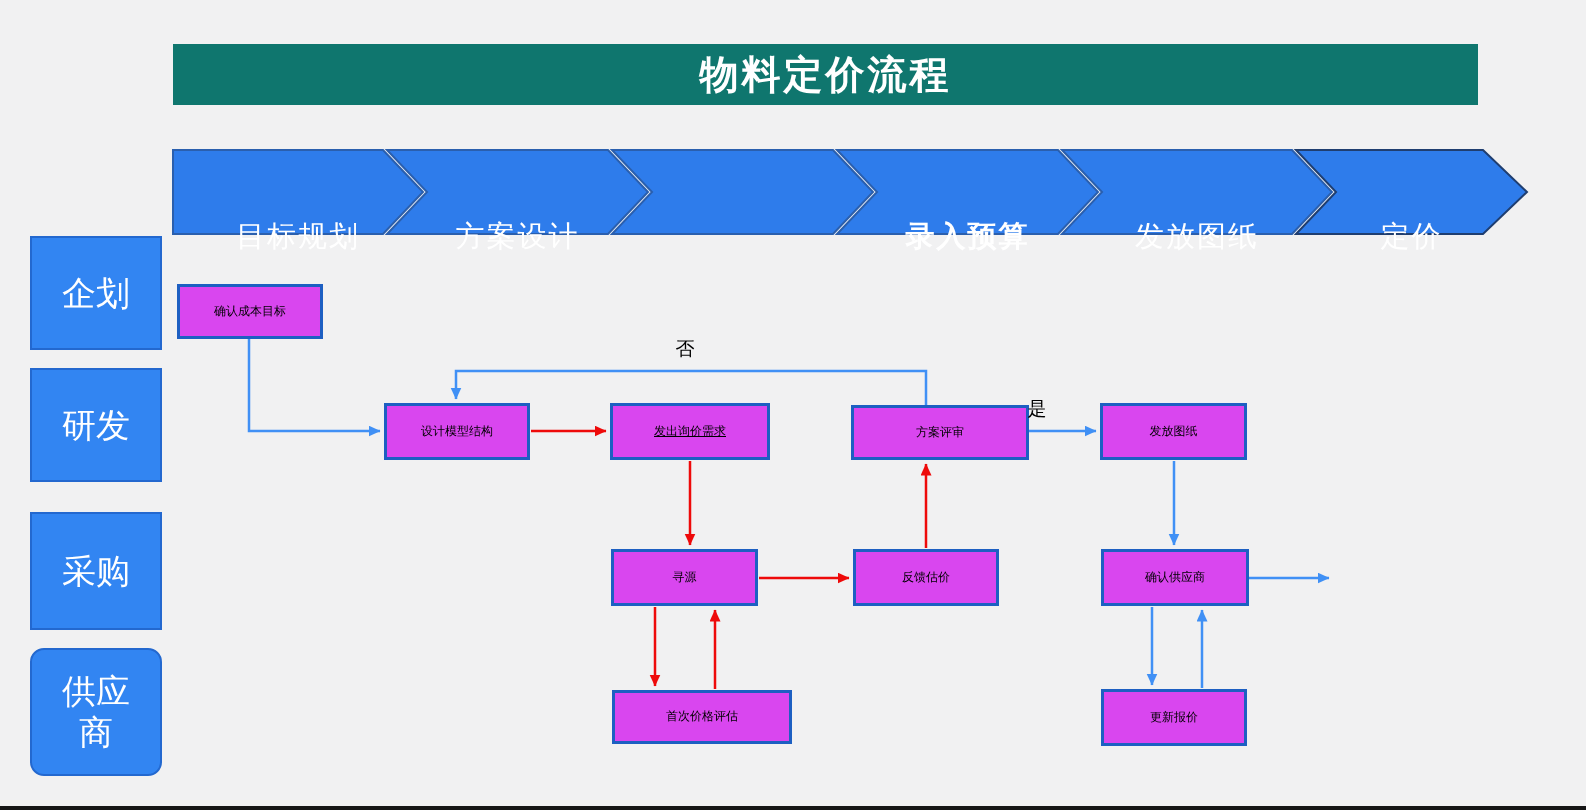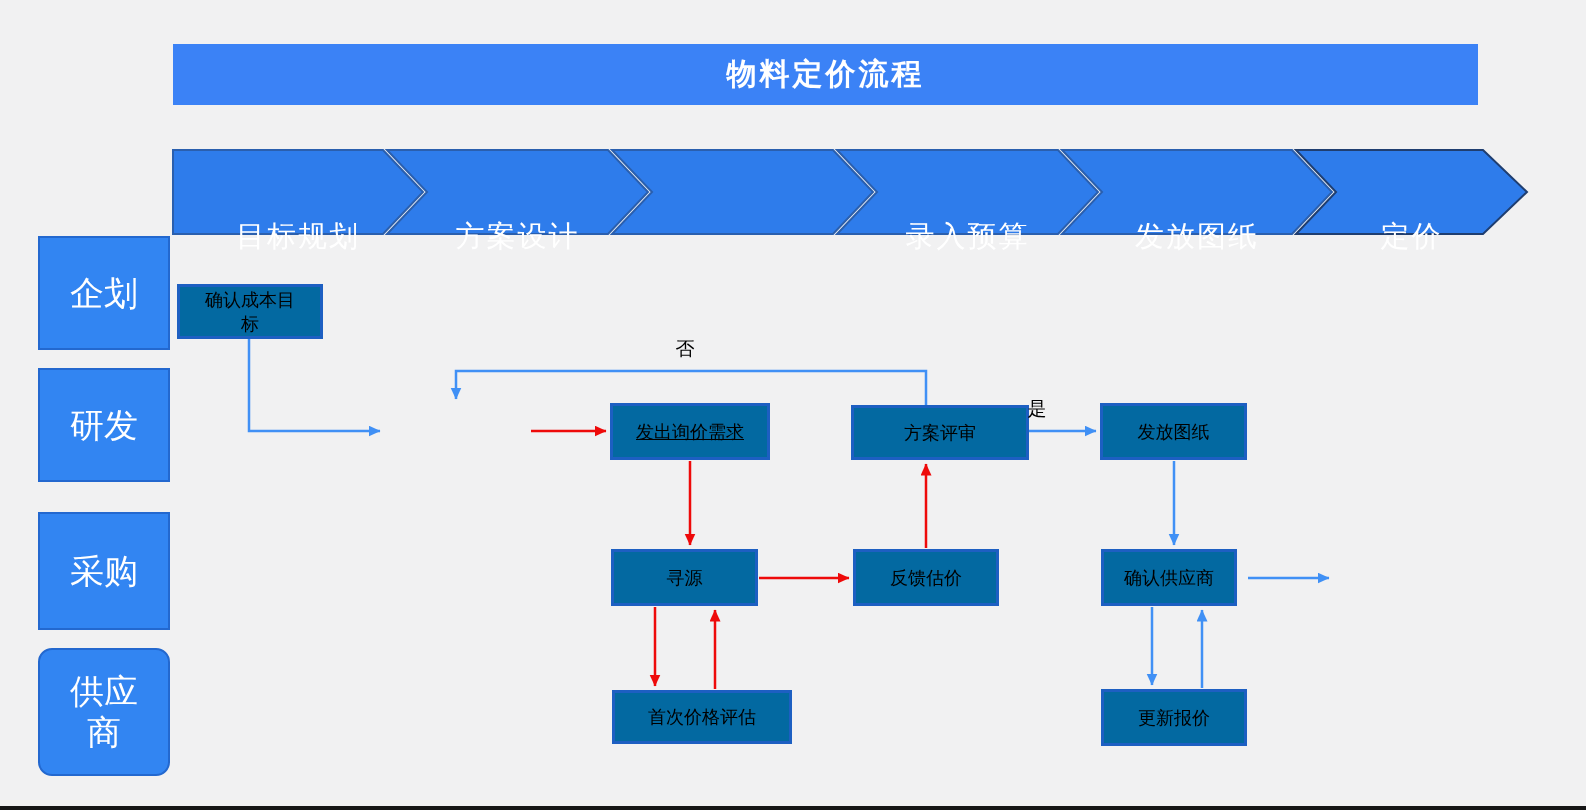--- a/index.html
+++ b/index.html
@@ -6,65 +6,65 @@
   .stage {
     position:relative; width:1586px; height:810px; overflow:hidden;
     background:#f1f1f2;
     font-family:"DejaVu Sans","Liberation Sans",sans-serif;
   }
   svg.shapes { position:absolute; left:0; top:0; width:1586px; height:810px; }
 
   
   .title-bar {
     position:absolute; left:173px; top:44px; width:1305px; height:61px;
-    background:#3b82f6; color:#ffffff; display:flex; align-items:center; justify-content:center;
-    font-size:30px; font-weight:bold; letter-spacing:3px;
+    background:#0f766e; color:#ffffff; display:flex; align-items:center; justify-content:center;
+    font-size:39px; font-weight:bold; letter-spacing:3px;
   }
 
   
   .phase-label {
     position:absolute; top:150px; height:84px; color:#ffffff; font-size:29px;
     display:flex; align-items:center; justify-content:center; letter-spacing:2px;margin-top:45px;
   }
   .p1 { left:173px;  width:250px; }
   .p2 { left:387px;  width:261px; }
   .p3 { left:612px;  width:261px; }
-  .p4 { left:837px;  width:261px; }
+  .p4 { left:837px;  width:261px;font-weight:bold; }
   .p5 { left:1062px; width:270px; }
   .p6 { left:1296px; width:231px; }
 
   
   .lane {
-    position:absolute; left:38px; width:132px; background:#3285f2; border:2px solid #2368cf;
+    position:absolute; left:30px; width:132px; background:#3285f2; border:2px solid #2368cf;
     color:#ffffff; font-size:34px; display:flex; align-items:center; justify-content:center;
     text-align:center; box-sizing:border-box; line-height:1.2;
   }
   .lane span { word-break:break-all; }
   .lane-1 { top:236px; height:114px; }
   .lane-2 { top:368px; height:114px; }
   .lane-3 { top:512px; height:118px; }
   .lane-4 { top:648px; height:128px;border-radius:14px; }
   .lane-4 span { max-width:80px; }
 
   
   .node {
-    position:absolute; background:#0369a1; border:3px solid #1d5fc2; box-sizing:border-box;
-    color:#000000; font-size:18px; display:flex; align-items:center; justify-content:center;
+    position:absolute; background:#d946ef; border:3px solid #1d5fc2; box-sizing:border-box;
+    color:#000000; font-size:12px; display:flex; align-items:center; justify-content:center;
     text-align:center; line-height:1.3;
   }
   .node span { word-break:break-all; }
   .narrow span { max-width:100px; }
   .n1  { left:177px;  top:284px; width:146px; height:55px; }
   .n2  { left:384px;  top:403px; width:146px; height:57px; }
   .n3  { left:610px;  top:403px; width:160px; height:57px;text-decoration:underline; }
   .n4  { left:851px;  top:405px; width:178px; height:55px; }
   .n5  { left:1100px; top:403px; width:147px; height:57px; }
   .n6  { left:611px;  top:549px; width:147px; height:57px; }
   .n7  { left:853px;  top:549px; width:146px; height:57px; }
-  .n8  { left:1101px; top:549px; width:136px; height:57px; }
+  .n8  { left:1101px; top:549px; width:148px; height:57px; }
   .n9  { left:1333px; top:549px; width:145px; height:57px; }
   .n10 { left:612px;  top:690px; width:180px; height:54px; }
   .n11 { left:1101px; top:689px; width:146px; height:57px; }
 
   
   .edge-label {
     position:absolute; width:50px; height:26px; color:#000000; font-size:19px;
     display:flex; align-items:center; justify-content:center;
   }
   .el-no  { left:660px;  top:336px; }
@@ -132,20 +132,23 @@
   <div class="lane lane-3">
     <span>采购</span>
   </div>
   <div class="lane lane-4">
     <span>供应商</span>
   </div>
 
   <div class="node n1 narrow">
     <span>确认成本目标</span>
   </div>
+  <div class="node n2 narrow">
+    <span>设计模型结构</span>
+  </div>
   <div class="node n3">
     <span>发出询价需求</span>
   </div>
   <div class="node n4">
     <span>方案评审</span>
   </div>
   <div class="node n5">
     <span>发放图纸</span>
   </div>
   <div class="node n6">

